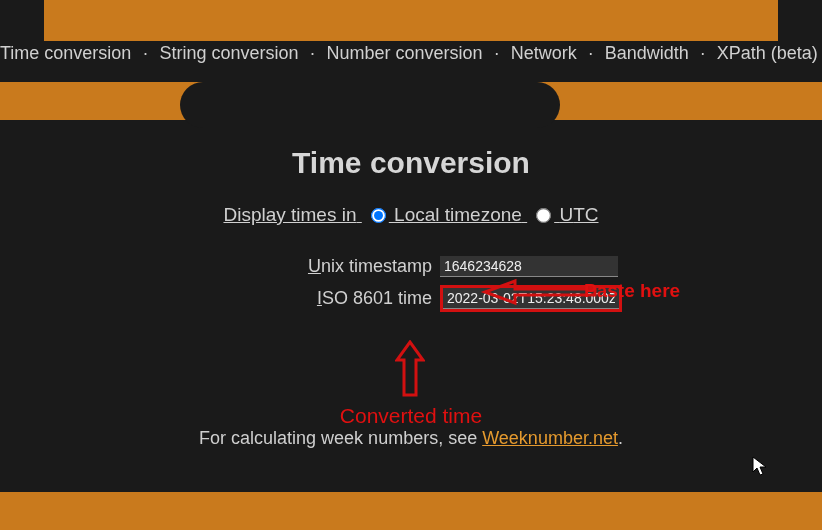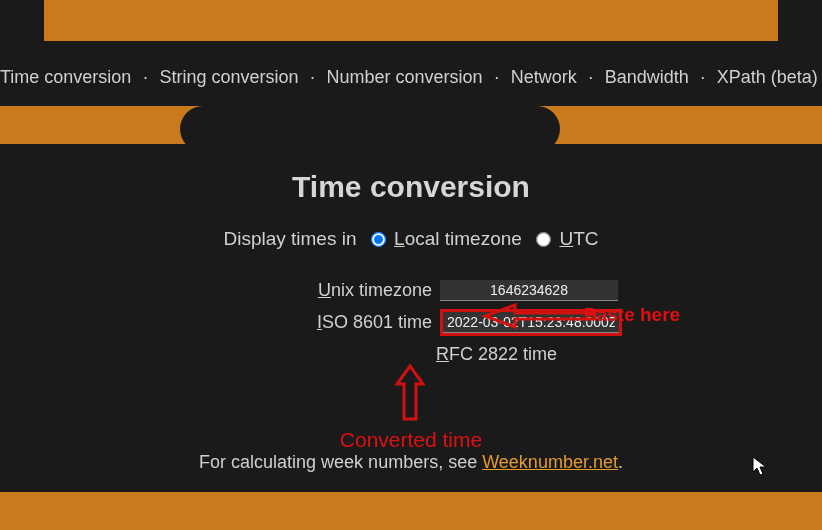--- a/index.html
+++ b/index.html
@@ -1,35 +1,35 @@
 <!DOCTYPE html>
 <html><head>
 <meta charset="utf-8">
 <style>
   html,body{margin:0;padding:0;width:822px;height:530px;overflow:hidden;
     background:#1a1a1a;font-family:Arial,Helvetica,sans-serif;color:#ccc;}
   .ad-bar{margin:0 44px;height:41px;background:#c97a1d;}
-  .nav{padding:26px 0 10px 0;font-size:18px;color:#d0d0d0;}
+  .nav{padding:2px 0 10px 0;font-size:18px;color:#d0d0d0;}
   .nav span{color:#d0d0d0;}
   .nav-sep{color:#aaa;margin:0 6px;}
   .orange-band{position:relative;height:38px;background:#c97a1d;margin-top:8px;}
   .tab-notch{position:absolute;left:180px;top:0;width:380px;height:46px;
     background:#1a1a1a;border-radius:24px;}
   .page{padding:26px 0 0 0;text-align:center;}
   h1{margin:0 0 24px 0;font-size:30px;font-weight:bold;color:#d6d6d6;}
-  .tz-row{font-size:19px;color:#d0d0d0;margin-bottom:26px;}
+  .tz-row{font-size:19px;color:#d0d0d0;margin-bottom:26px;text-decoration:underline;}
   .tz-row .ul{text-decoration:underline;}
   input[type=radio]{transform:scale(1.15);margin:0 4px 0 10px;vertical-align:middle;}
   .form{display:flex;flex-direction:column;align-items:center;gap:4px;position:relative;}
   .row{display:flex;align-items:center;height:28px;}
   .lab{width:300px;text-align:right;color:#d0d0d0;font-size:18px;padding-right:8px;}
   .lab .ul{text-decoration:underline;}
   .field{width:250px;text-align:left;}
   .inp{background:#333;border:none;border-bottom:1px solid #888;color:#eee;
-    font-family:Arial;font-size:14px;padding:2px 4px;width:170px;text-align:center;}
+    font-family:Arial;font-size:14px;padding:2px 4px;width:170px;}
   .inp2{width:240px;}
   .iso-wrap{display:inline-block;border:3px solid #d21010;padding:0;}
   .iso-wrap .inp{width:168px;}
   
   .arrow1{position:absolute;left:480px;top:25px;}
   .paste{position:absolute;left:584px;top:28px;color:#e01010;font-weight:bold;font-size:19px;}
   .arrow2{position:absolute;left:395px;top:88px;}
   .converted{margin-top:60px;color:#e01010;font-weight:normal;font-size:21px;}
   .weekline{color:#cfcfcf;font-size:18px;}
   .weekline a{color:#e59a2e;text-decoration:underline;}
@@ -65,29 +65,28 @@
   <div class="tz-row">
     <span>Display times in</span>
     <input type="radio" checked="" style="">
     <label><span class="ul">L</span><span>ocal timezone</span></label>
     <input type="radio" style="">
     <label><span class="ul">U</span><span>TC</span></label>
   </div>
 
   <div class="form">
     <div class="row">
-      <div class="lab"><span class="ul">U</span><span>nix timezone</span></div>
+      <div class="lab"><span class="ul">U</span><span>nix timestamp</span></div>
       <div class="field"><input class="inp" value="1646234628" style=""></div>
     </div>
     <div class="row">
       <div class="lab"><span class="ul">I</span><span>SO 8601 time</span></div>
       <div class="field"><span class="iso-wrap"><input class="inp" value="2022-03-02T15:23:48.000Z" style=""></span></div>
     </div>
     <div class="row">
-      <div class="lab"><span class="ul">R</span><span>FC 2822 time</span></div>
     </div>
 
     <svg class="arrow1" width="120" height="30">
       <path d="M115 12 L35 12 L35 4 L5 15 L35 26 L35 18 L115 18 Z" fill="none" stroke="#d21010" stroke-width="3"></path>
     </svg>
     <div class="paste">Paste here</div>
 
     <svg class="arrow2" width="30" height="58">
       <path d="M9 55 L9 20 L2 20 L15 2 L28 20 L21 20 L21 55 Z" fill="none" stroke="#d21010" stroke-width="3"></path>
     </svg>

